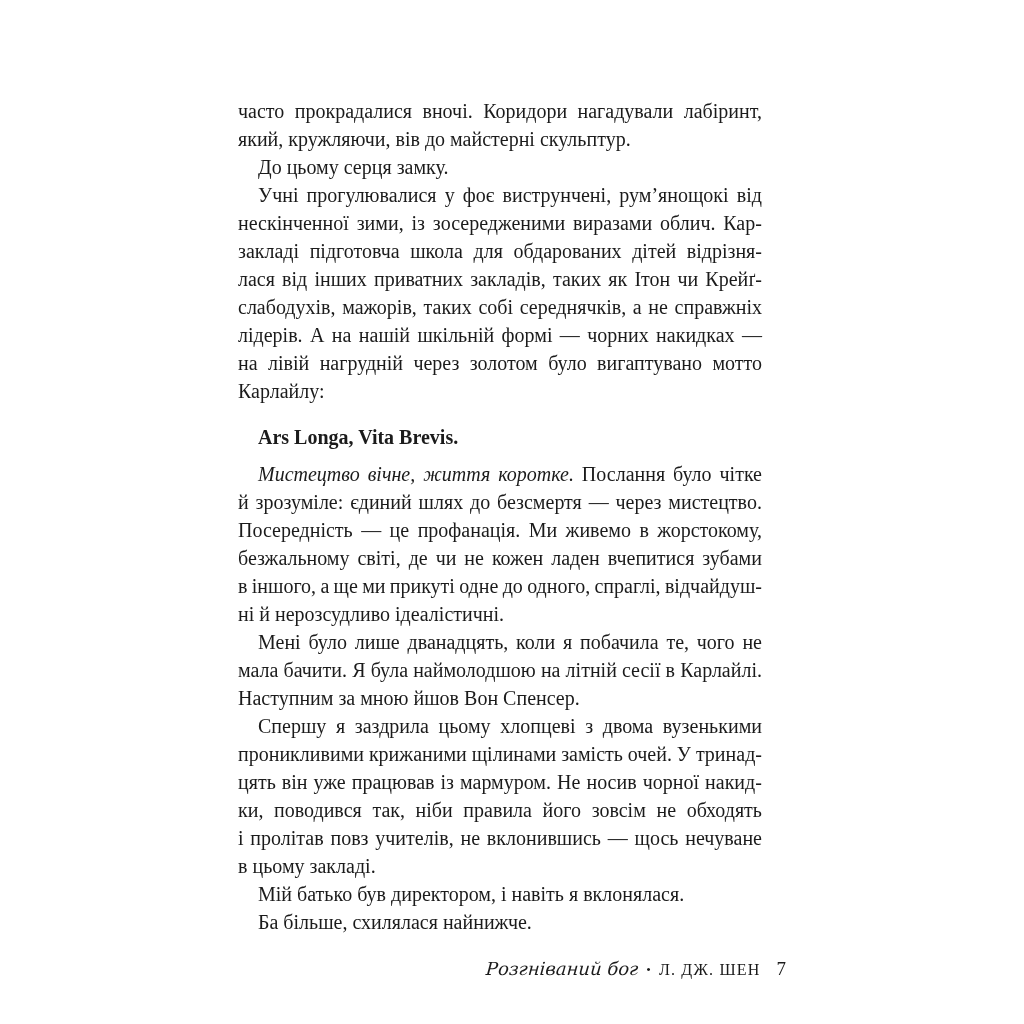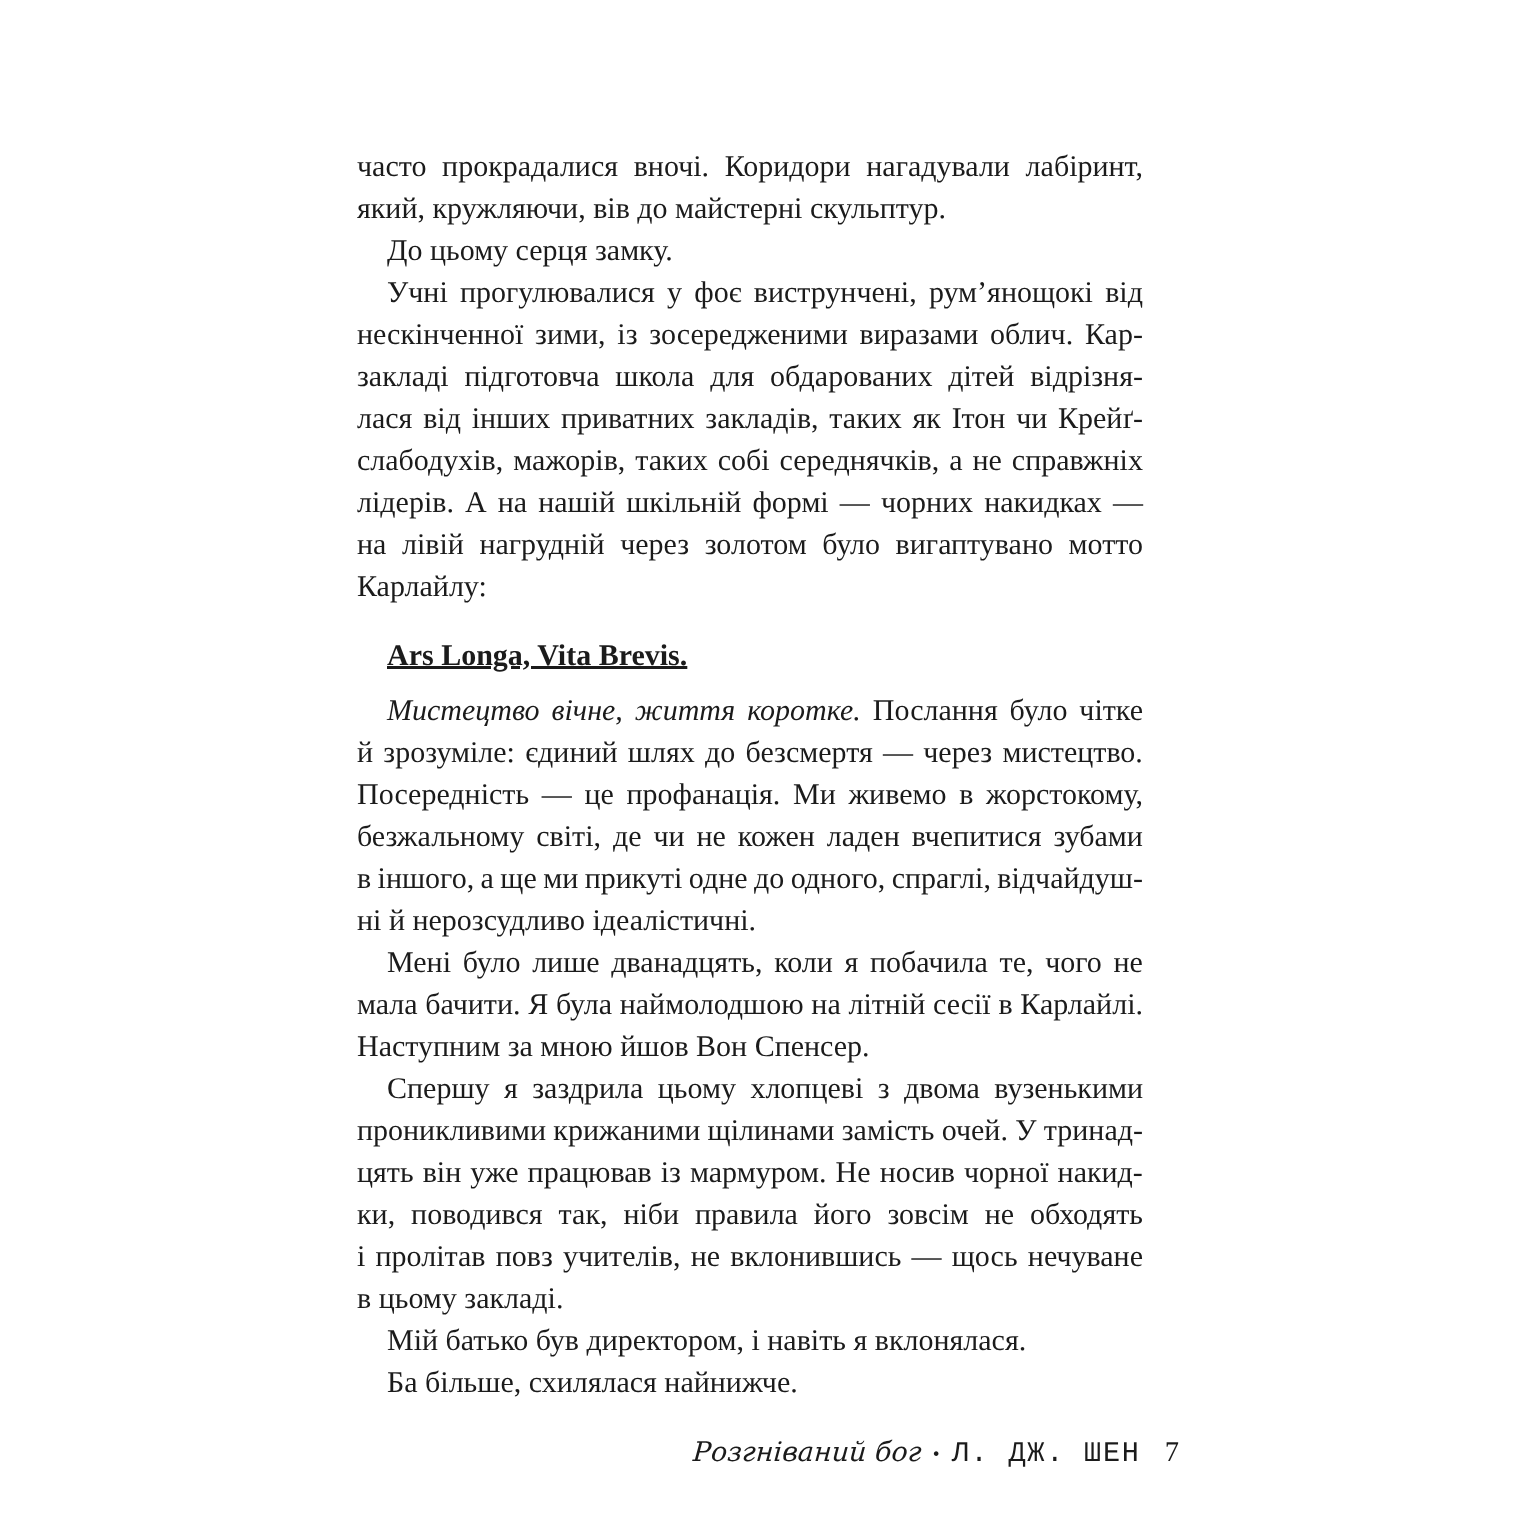--- a/index.html
+++ b/index.html
@@ -15,21 +15,21 @@
 
   .text-block {
     position: absolute;
     left: 238px; top: 85px; width: 524px;
     font-size: 20px; line-height: 28px;
     text-rendering: optimizeLegibility;
     margin-top: 12px;
   }
   .paragraph { margin: 0; }
   .paragraph.space-before { margin-top: 18px; }
-  .paragraph.space-after  { margin-bottom: 9px; text-decoration: underline; }
+  .paragraph.space-after  { margin-bottom: 9px; }
   .paragraph.bold { font-weight: bold; }
 
   .line { height: 28px; overflow: visible; }
   .line.justify { display: flex; justify-content: space-between; }
   .line.indent  { padding-left: 20px; }
   .italic { font-style: italic; text-align: right; }
 
   .footer {
     position: absolute;
     top: 958px; right: 238px;
@@ -37,22 +37,22 @@
     white-space: nowrap;
   }
   .footer-title {
     font-family: "DejaVu Serif", serif;
     font-style: italic;
     font-size: 18px;
     transform: skewX(-4deg);
   }
   .footer-sep { font-size: 13px; margin: 0 8px; position: relative; top: -1px; }
   .footer-author {
-    font-family: Liberation Mono, monospace;
-    font-size: 19px;
+    font-family: Liberation Serif, serif;
+    font-size: 16px;
     letter-spacing: 1.2px;
   }
   .page-number { font-size: 19px; margin-left: 16px; }
 </style>
 </head>
 <body style="color: rgb(27, 27, 27); background: rgb(255, 255, 255);">
 
 <div class="page">
   <main class="text-block">
       <div class="paragraph">

